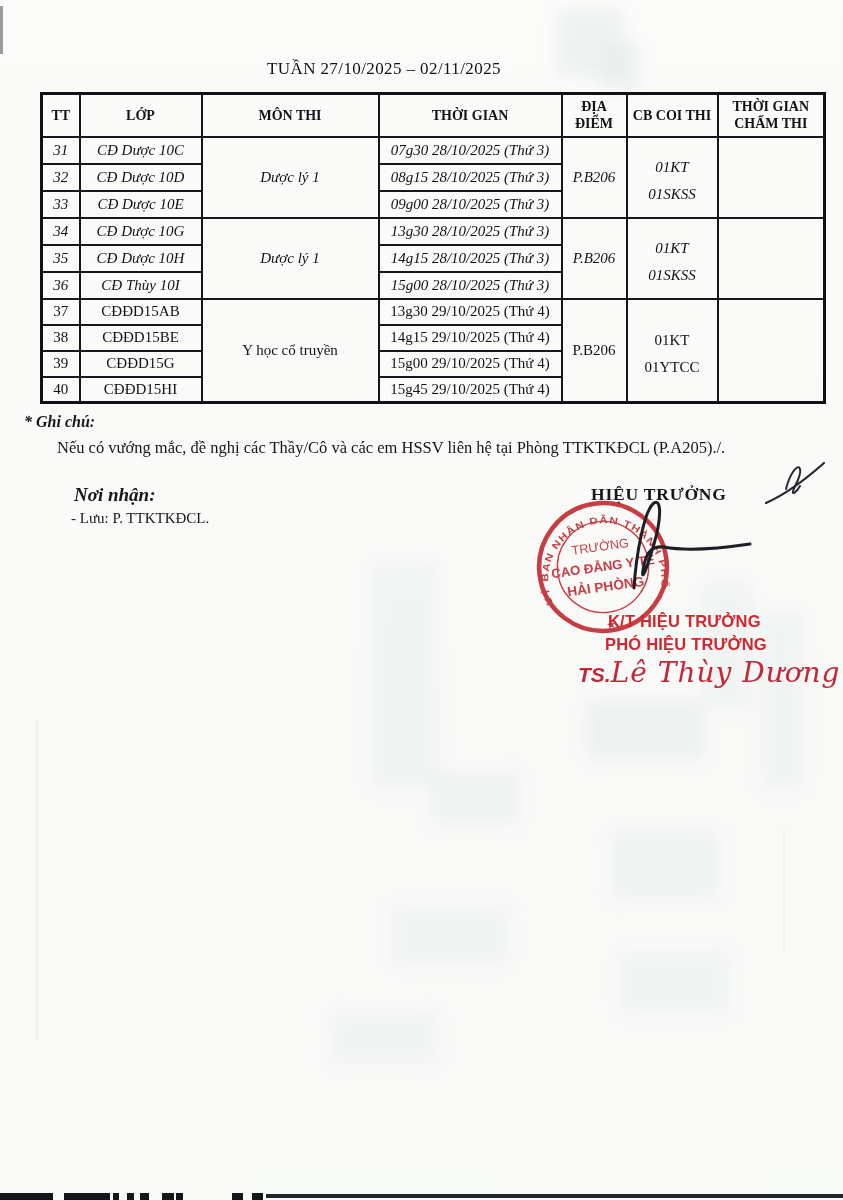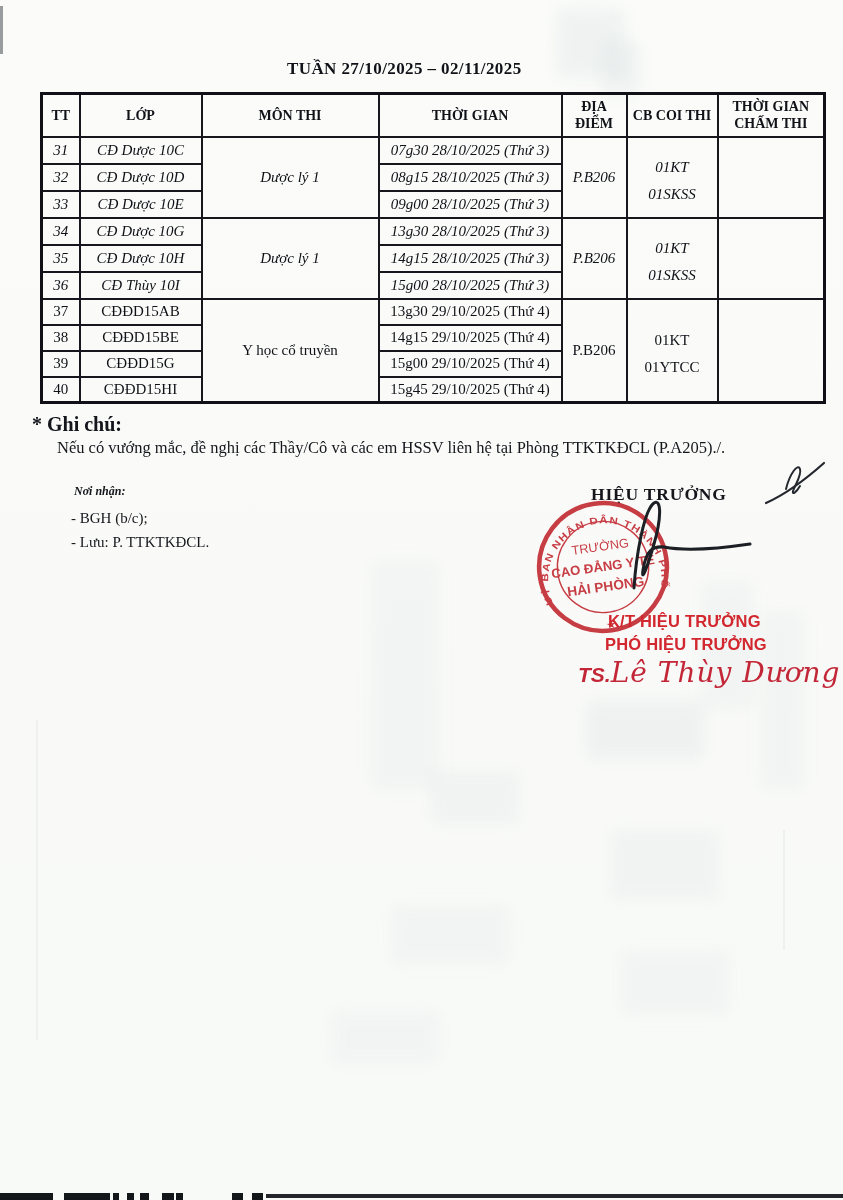--- a/index.html
+++ b/index.html
@@ -8,22 +8,22 @@
     background:linear-gradient(180deg,#fbfcfa 0%,#f9faf8 60%,#f8faf8 100%);
     font-family:"Liberation Serif","DejaVu Serif",serif;
     color:#14161c;
     -webkit-font-smoothing:antialiased;
   }
   .abs{position:absolute;}
 
   
   .doc-title{
     left:267px;top:59px;
-    font-size:17px;font-weight:bold;letter-spacing:.4px;
-    color:#101218;white-space:nowrap;margin-left:20px;
+    font-size:17px;font-weight:normal;letter-spacing:.4px;
+    color:#101218;white-space:nowrap;
   }
 
   
   .tbl-wrap{left:40px;top:92px;}
   table.exam{
     border-collapse:collapse;table-layout:fixed;width:783px;
     font-size:15px;color:#0f1117;
   }
   table.exam th,table.exam td{
     border:2px solid #16161c;
@@ -31,25 +31,25 @@
     padding:0 2px;overflow:hidden;
   }
   table.exam{border:3px solid #101016;}
   thead tr{height:43px;}
   thead th{font-size:14px;font-weight:bold;line-height:1.25;color:#101218;}
   tr.r{height:27px;font-style:italic;}
   tr.r4{height:26px;}
   td.proctors div{line-height:1.3;margin-top:8px;}
 
   
-  .ghichu-label{left:32px;top:413px;font-size:20px;font-weight:bold;}
+  .ghichu-label{left:24px;top:413px;font-size:16px;font-weight:bold;font-style:italic;}
   .ghichu-text{left:57px;top:438px;font-size:16.5px;width:760px;}
 
   
-  .noinhan-label{left:74px;top:484px;font-size:12px;font-weight:bold;font-style:italic;}
+  .noinhan-label{left:74px;top:484px;font-size:19px;font-weight:bold;font-style:italic;}
   .noinhan-list{left:71px;top:507px;font-size:15px;line-height:23.5px;}
 
   
   .principal-title{left:591px;top:484px;font-size:17.5px;font-weight:bold;letter-spacing:.8px;color:#15151b;white-space:nowrap;}
   .red-sans{font-family:"Liberation Sans","DejaVu Sans",sans-serif;font-weight:bold;color:#d2272e;white-space:nowrap;}
   .kt-line{left:608px;top:612px;font-size:16.5px;letter-spacing:.2px;}
   .deputy-line{left:605px;top:635px;font-size:16.5px;letter-spacing:.2px;}
   .sig-name{left:578px;top:656px;color:#c32637;white-space:nowrap;}
   .sig-name .prefix{font-family:"Liberation Sans","DejaVu Sans",sans-serif;font-weight:bold;font-style:italic;font-size:21px;}
   .sig-name .script{font-family:"DejaVu Serif","Liberation Serif",serif;font-style:italic;font-size:28px;letter-spacing:1px;}
@@ -185,21 +185,20 @@
     </tr>
   </tbody>
 </table>
 </div>
 
 <div class="abs ghichu-label">* Ghi chú:</div>
 <div class="abs ghichu-text">Nếu có vướng mắc, đề nghị các Thầy/Cô và các em HSSV liên hệ tại Phòng TTKTKĐCL (P.A205)./.</div>
 
 <div class="abs noinhan-label">Nơi nhận:</div>
 <div class="abs noinhan-list">
-  <div>- BGH (b/c);</div>
   <div>- Lưu: P. TTKTKĐCL.</div>
 </div>
 
 <div class="abs principal-title">HIỆU TRƯỞNG</div>
 
 <svg class="abs stamp" width="150" height="142" viewBox="0 0 148 140">
   <circle cx="74" cy="70" r="63" fill="none" stroke="#c5333b" stroke-width="4.5"></circle>
   <circle cx="74" cy="70" r="45" fill="none" stroke="#c5333b" stroke-width="1.4"></circle>
   <defs>
     <path id="ringArc" d="M 21 101 A 56 56 0 1 1 127 101" fill="none"></path>

